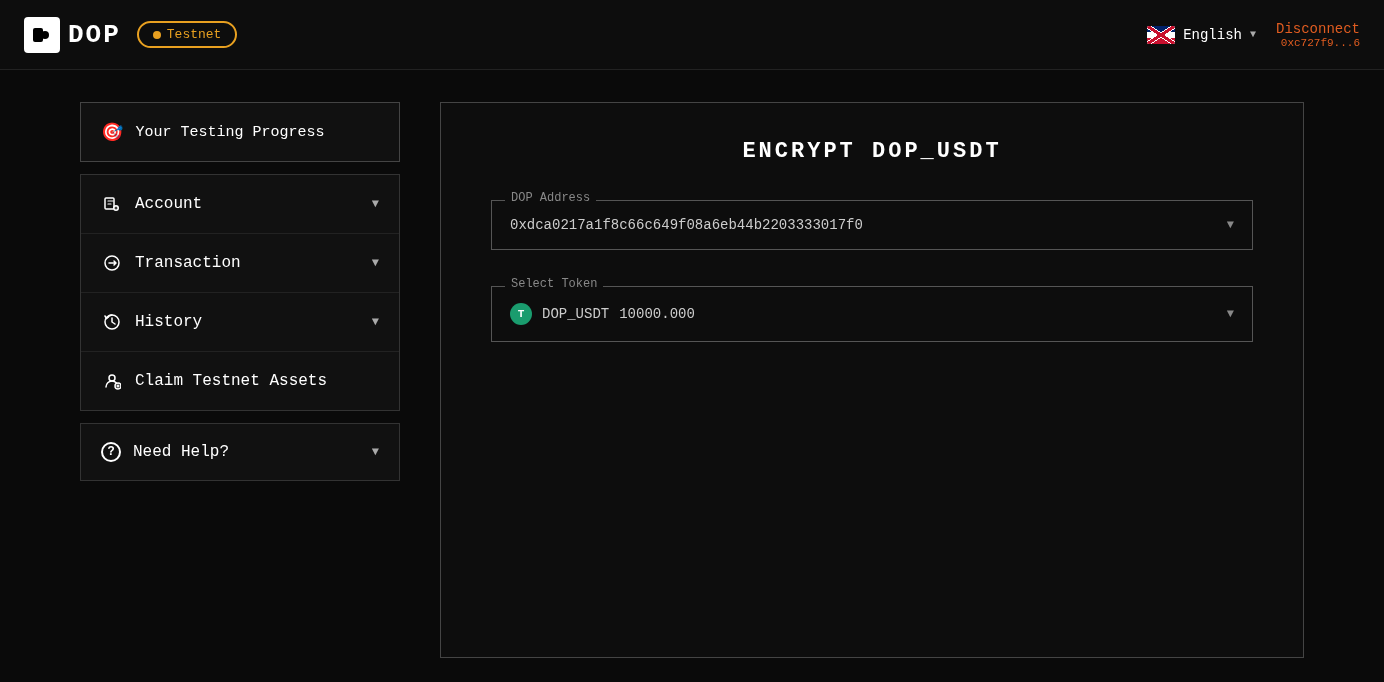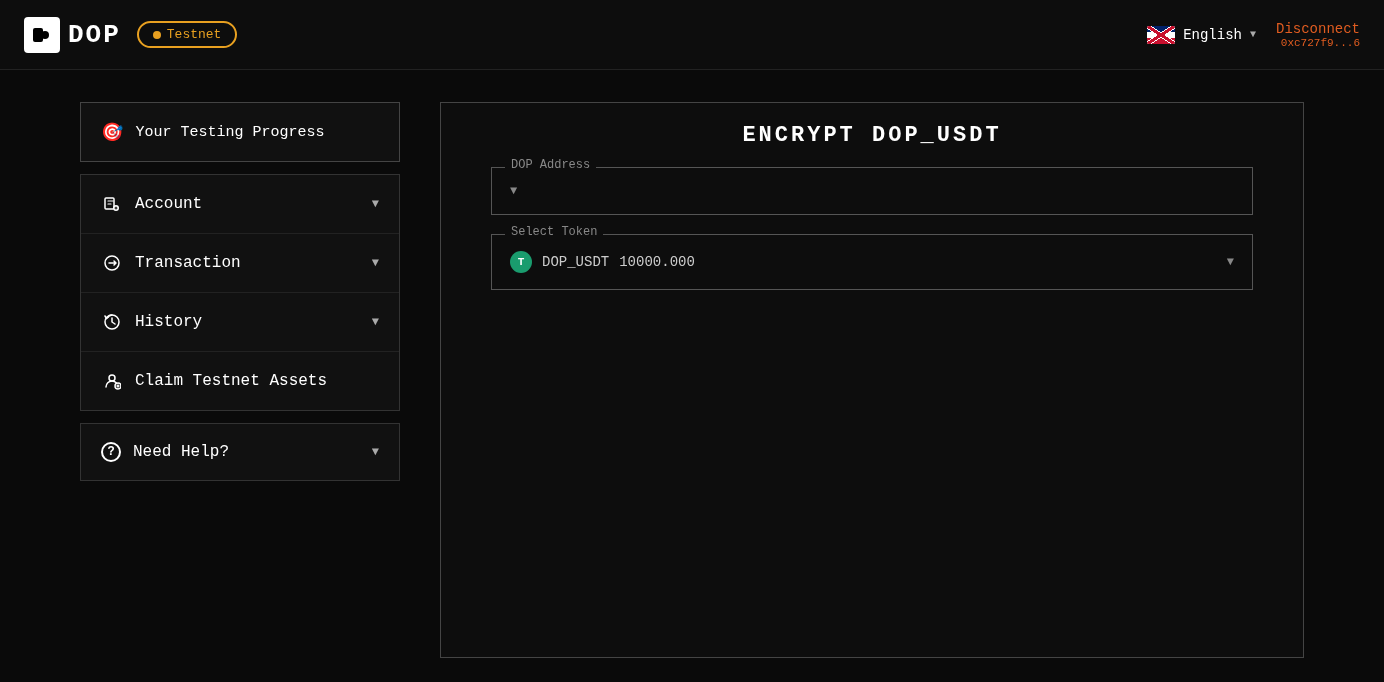--- a/index.html
+++ b/index.html
@@ -171,24 +171,24 @@
     }
     .progress-icon {
       font-size: 18px;
     }
 
     
     .main-content {
       flex: 1;
       border: 1px solid #444;
       background: #0d0d0d;
-      padding: 20px 50px;
+      padding: 36px 50px;
       display: flex;
       flex-direction: column;
-      gap: 19px;
+      gap: 36px;
     }
     .content-title {
       text-align: center;
       font-size: 22px;
       font-weight: bold;
       letter-spacing: 3px;
       font-family: 'Courier New', monospace;
       color: #fff;
     }
 
@@ -391,20 +391,21 @@
 
   </div>
 
   <div class="main-content">
 
     <h1 class="content-title">ENCRYPT DOP_USDT</h1>
 
     <div class="form-group">
       <span class="form-label">DOP Address</span>
       <div class="form-field">
+        <span class="form-field-text">0xdca0217a1f8c66c649f08a6eb44b2203333017f0</span>
         <span class="form-field-arrow">▼</span>
       </div>
     </div>
 
     <div class="form-group">
       <span class="form-label">Select Token</span>
       <div class="form-field">
         <div class="token-select">
           <div class="token-icon">
             <span>T</span>

